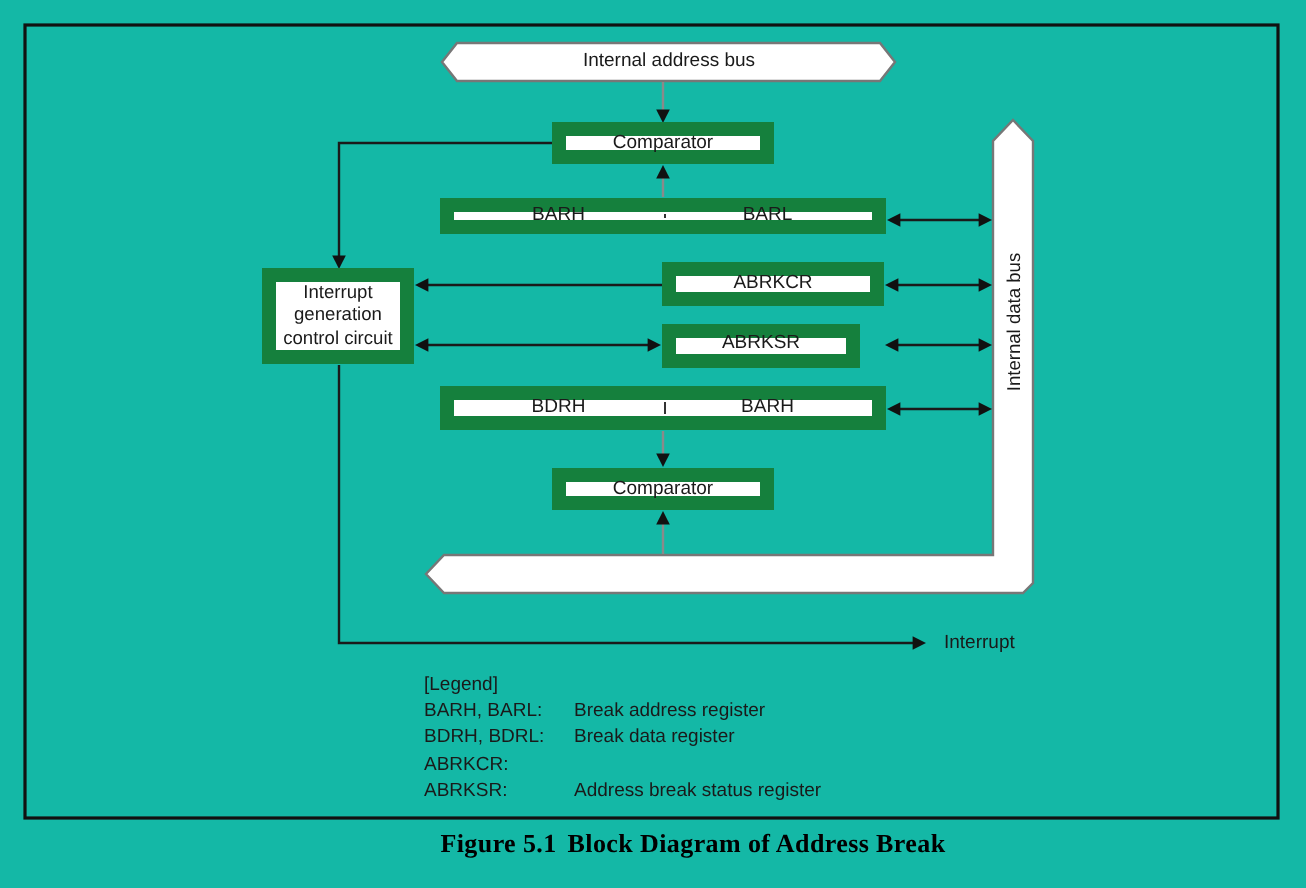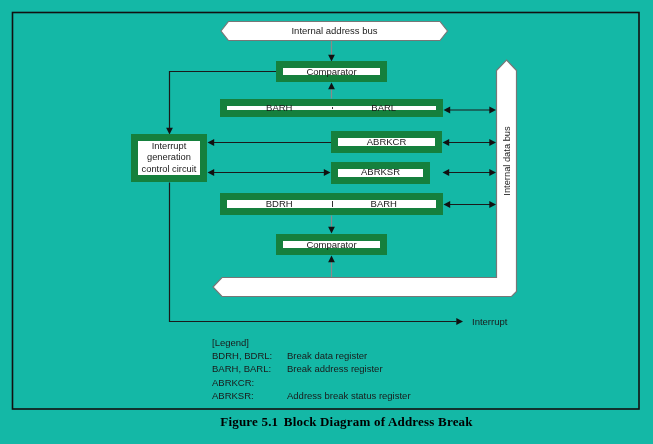--- a/index.html
+++ b/index.html
@@ -172,26 +172,26 @@
 
   <div class="box" id="intgen">Interrupt
 generation
 control circuit</div>
 
   <div class="interrupt-label">Interrupt</div>
 
   <div class="legend">
     <div class="legend-header">[Legend]</div>
     <div class="legend-row">
+      <span class="term">BARH, BARL:</span>
+      <span class="def">Break address register</span>
+    </div>
+    <div class="legend-row">
       <span class="term">BDRH, BDRL:</span>
       <span class="def">Break data register</span>
-    </div>
-    <div class="legend-row">
-      <span class="term">BARH, BARL:</span>
-      <span class="def">Break address register</span>
     </div>
     <div class="legend-row">
       <span class="term">ABRKCR:</span>
     </div>
     <div class="legend-row">
       <span class="term">ABRKSR:</span>
       <span class="def">Address break status register</span>
     </div>
   </div>
 

